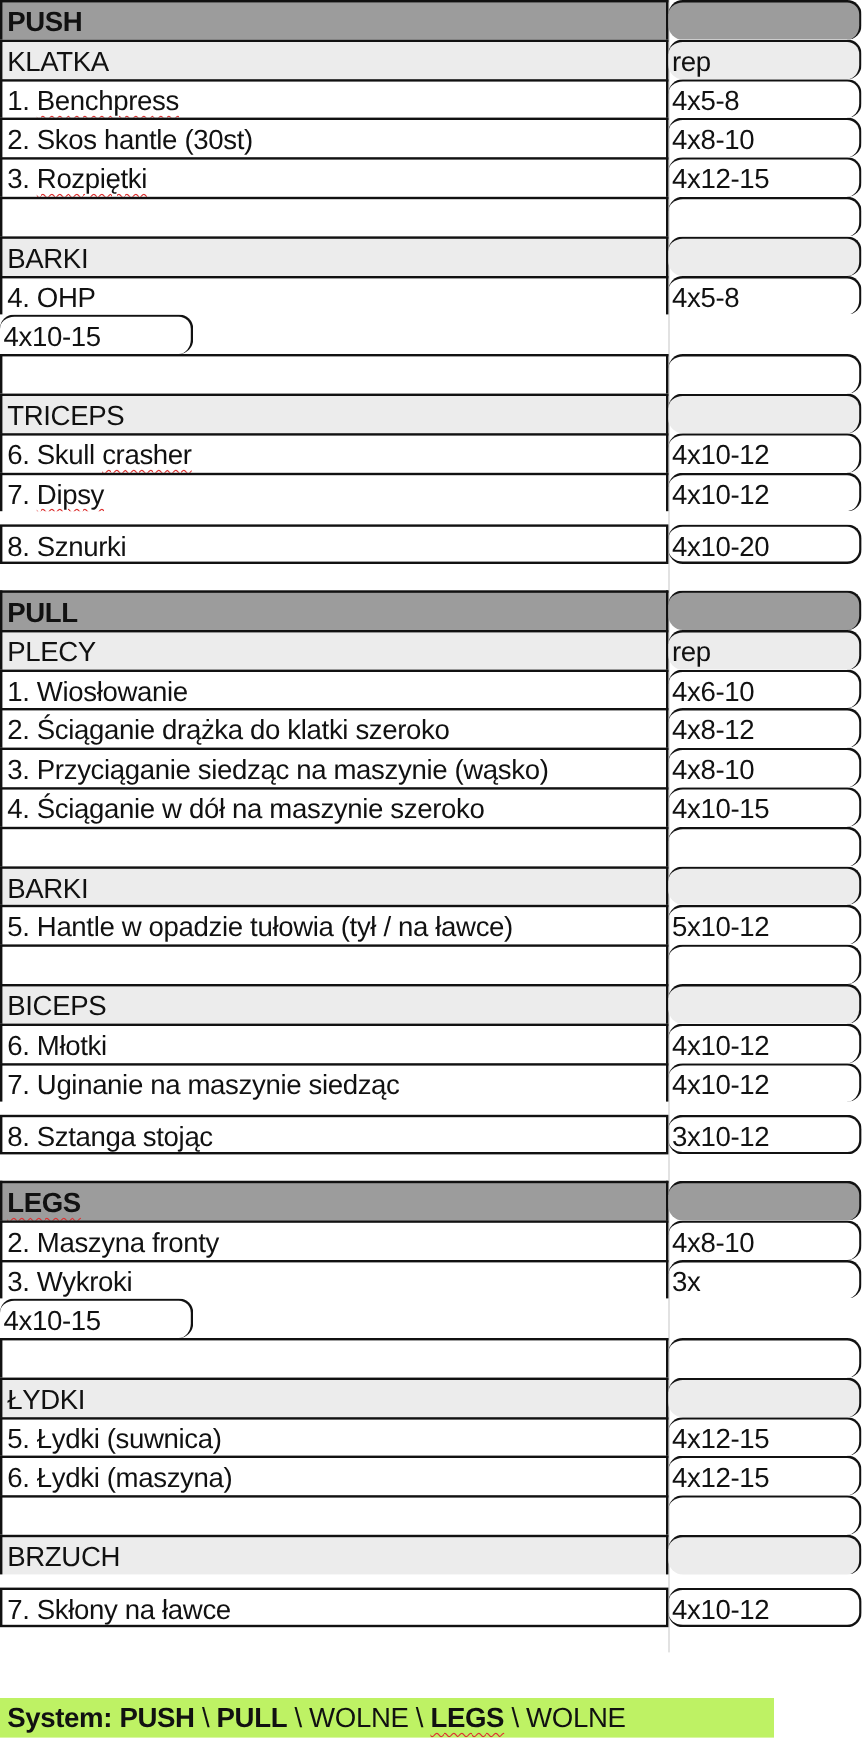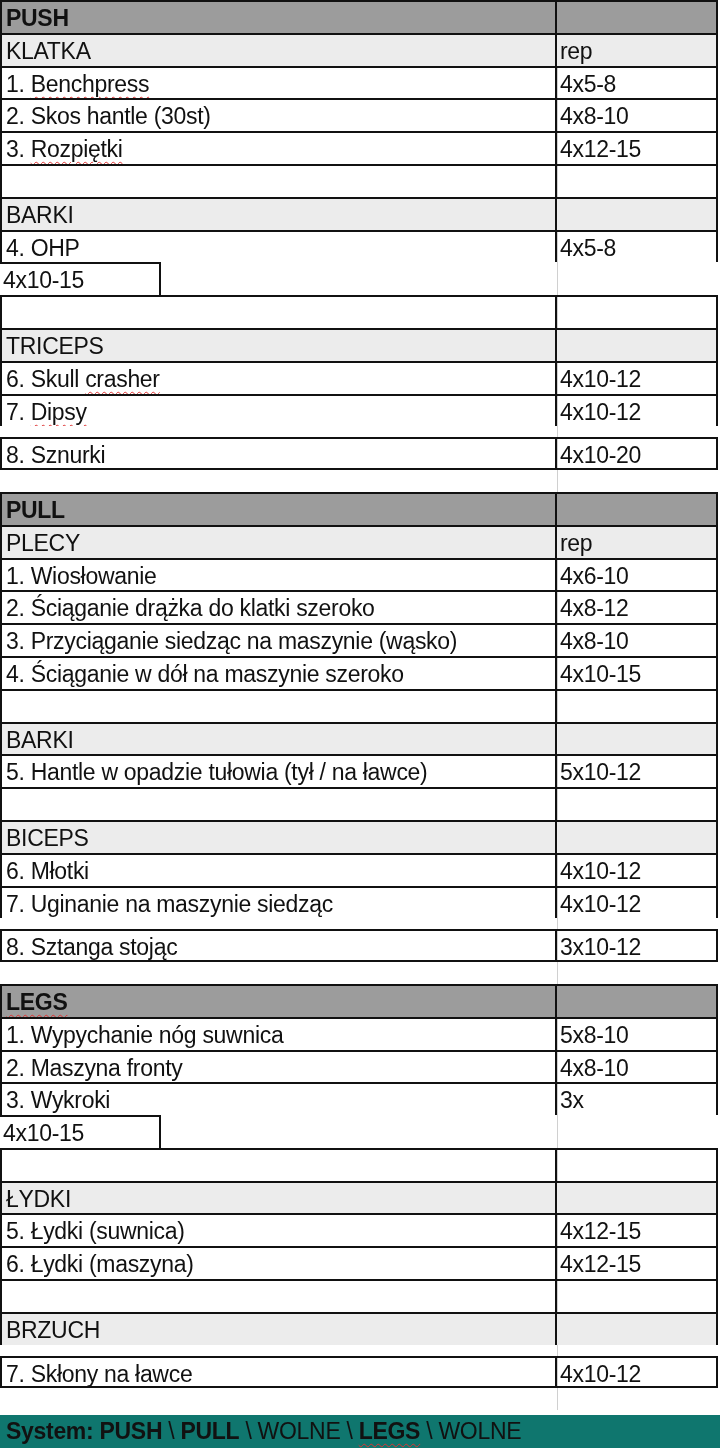--- a/index.html
+++ b/index.html
@@ -2,31 +2,31 @@
 <html><head>
 <meta charset="utf-8">
 <style>
   html,body{margin:0;padding:0;background:#fff;}
   body{width:720px;height:1453px;overflow:hidden;font-family:"Liberation Sans",sans-serif;position:relative;}
   .sheet{position:absolute;left:0;top:0;width:720px;}
   .gridline{position:absolute;top:0;bottom:0;width:1px;background:#d0d0d0;}
   .row{position:relative;height:32.8px;display:flex;box-sizing:border-box;}
   .cell{box-sizing:border-box;height:100%;font-size:23px;line-height:32px;color:#111;white-space:nowrap;overflow:hidden;padding-left:4px;letter-spacing:-0.3px;}
   .c1{width:557px;}
-  .c2{width:161px;padding-left:3px;}
+  .c2{width:161px;padding-left:3px;border-radius:12px;}
   .b .cell{border-top:2px solid #111;}
   .b .c1{border-left:2px solid #111;border-right:2px solid #111;}
   .b .c2{border-right:2px solid #111;}
   .b.last .cell{border-bottom:2px solid #111;margin-top:11px;}
   .day .cell{background:#9c9c9c;font-weight:bold;}
   .grp .cell{background:#ececec;}
   .grp .c2{background:#ececec;}
   .day .c2{background:#9c9c9c;}
   .spell{text-decoration:underline wavy #d33;text-decoration-thickness:1px;text-underline-offset:4px;}
-  .footer{position:absolute;left:0;top:1415px;width:720px;height:33px;background:#0f766e;font-size:23px;line-height:33px;padding-left:6px;box-sizing:border-box;color:#111;letter-spacing:-0.3px;}
+  .footer{position:absolute;left:0;top:1415px;width:645px;height:33px;background:#bef264;font-size:23px;line-height:33px;padding-left:6px;box-sizing:border-box;color:#111;letter-spacing:-0.3px;}
   .footer b{font-weight:bold;}
 </style>
 </head>
 <body>
 
 <div class="sheet">
   <div class="gridline" style="left:557px"></div>
   <div id="rows">
       <div class="row b day">
         <div class="cell c1">PUSH</div>
@@ -145,24 +145,20 @@
       </div>
       <div class="row">
         <div class="cell c1"></div>
         <div class="cell c2"></div>
       </div>
       <div class="row b day">
         <div class="cell c1"><span class="spell">LEGS</span></div>
         <div class="cell c2"></div>
       </div>
       <div class="row b">
-        <div class="cell c1">1. Wypychanie nóg suwnica</div>
-        <div class="cell c2">5x8-10</div>
-      </div>
-      <div class="row b">
         <div class="cell c1">2. Maszyna fronty</div>
         <div class="cell c2">4x8-10</div>
       </div>
       <div class="row b">
         <div class="cell c1">3. Wykroki</div>
         <div class="cell c2">3x</div>
       </div>
       <div class="row b">
         <div class="cell c2">4x10-15</div>
       </div>

